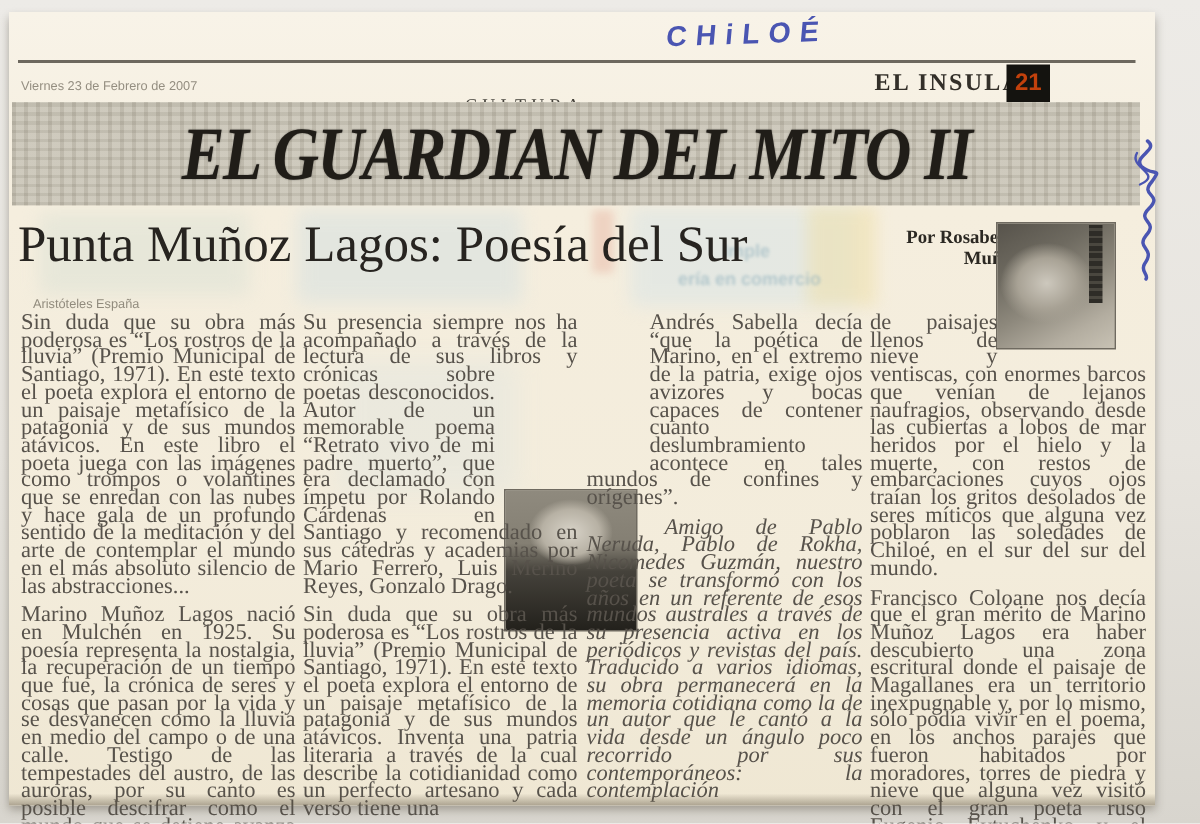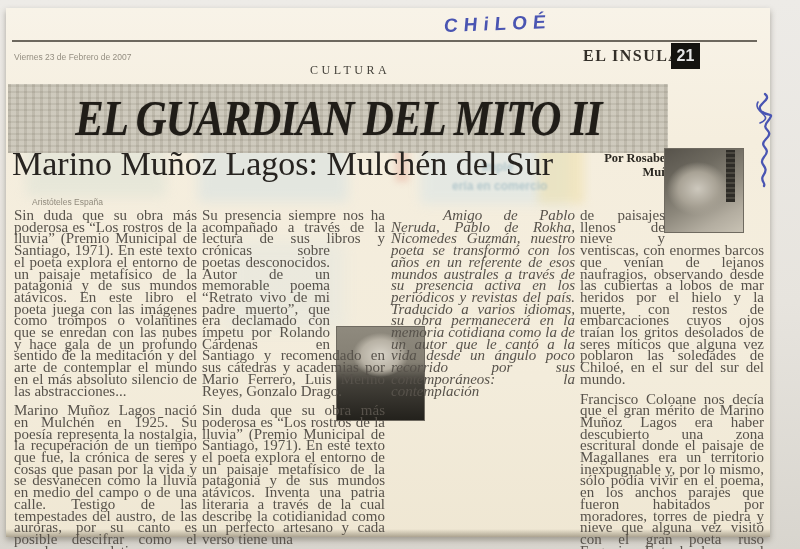--- a/index.html
+++ b/index.html
@@ -18,26 +18,26 @@
   .bottom-shadow{
     left:6px;top:529px;width:764px;height:8px;
     background:linear-gradient(180deg,rgba(90,80,62,0),rgba(90,80,62,.45));
   }
   
   .rule-top{left:12px;top:40px;width:745px;height:2px;background:#6d685e;}
   .date{left:14px;top:52px;font-family:"Liberation Sans",sans-serif;font-size:8.5px;color:#948e81;}
   .section{left:310px;top:63px;font-family:Liberation Serif, serif;font-size:12px;letter-spacing:3.5px;color:#45423b;}
   .paper-name{left:583px;top:47px;font-size:16px;letter-spacing:1.5px;color:#332f29;font-weight:700;}
   .page-badge{
-    left:671px;top:43px;width:29px;height:26px;background:#14130f;color:#e5e5e5;
+    left:671px;top:43px;width:29px;height:26px;background:#14130f;color:#c2410c;
     font:bold 16px "Liberation Sans",sans-serif;display:flex;align-items:center;justify-content:center;
   }
   
   .headline-band{
-    left:8px;top:84px;width:660px;height:69px;
+    left:8px;top:68px;width:752px;height:69px;
     background:
       repeating-linear-gradient(90deg, rgba(110,104,90,.14) 0 3px, rgba(255,255,255,.05) 3px 8px),
       repeating-linear-gradient(0deg, rgba(95,90,78,.10) 0 2px, rgba(255,255,255,.05) 2px 6px),
       #c9c4b6;
     display:flex;align-items:center;justify-content:center;
   }
   .headline{
     font-style:italic;font-weight:700;font-size:44px;color:#201d18;
     letter-spacing:-1px;transform:scaleX(.97) scaleY(1.14);white-space:nowrap;
     text-shadow:0 0 1px rgba(32,29,24,.6);
@@ -55,21 +55,21 @@
     font-size:12px;font-weight:700;
   }
   .gt1{left:482px;top:160px;}
   .gt2{left:452px;top:179px;}
   
   .title{left:12px;top:145px;font-size:34px;color:#272420;white-space:nowrap;}
   .byline{
     left:594px;top:151px;width:86px;text-align:right;
     font-weight:700;font-size:12.5px;line-height:14px;color:#2b2822;
   }
-  .credit{left:32px;top:197px;font-family:"Liberation Sans",sans-serif;font-size:8.5px;color:#918b7d;}
+  .credit{left:22px;top:197px;font-family:"Liberation Sans",sans-serif;font-size:8.5px;color:#918b7d;}
   
   .photo{border:1px solid #6f6a60;box-sizing:border-box;}
   .photo-rosabetty{
     left:664px;top:148px;width:80px;height:85px;
     background:
       radial-gradient(55% 45% at 42% 48%, #cdc8bd 0%, #a8a295 45%, rgba(0,0,0,0) 72%),
       linear-gradient(150deg,#57534b 0%,#6e6a60 30%,#8d887c 55%,#b3ada0 80%,#c8c2b4 100%);
   }
   .photo-credit-strip{
     left:726px;top:150px;width:9px;height:52px;
@@ -117,21 +117,21 @@
 <div class="abs rule-top"></div>
 <div class="abs date">Viernes 23 de Febrero de 2007</div>
 <div class="abs section">CULTURA</div>
 <div class="abs paper-name">EL INSULAR</div>
 <div class="abs page-badge">21</div>
 
 <div class="abs headline-band">
   <span class="headline">EL GUARDIAN DEL MITO II</span>
 </div>
 
-<div class="abs title">Marino Muñoz Lagos: Mulchén del Sur</div>
+<div class="abs title">Punta Muñoz Lagos: Poesía del Sur</div>
 <div class="abs byline">
   <span>Por Rosabetty</span><br>
   <span>Muñoz</span>
 </div>
 <div class="abs credit">Aristóteles España</div>
 
 <div class="abs photo photo-rosabetty"></div>
 <div class="abs photo-credit-strip"></div>
 <div class="abs photo photo-poet"></div>
 
@@ -143,20 +143,24 @@
 <div class="abs col" id="col2">
   <p>
     <span>Su presencia siempre nos ha acompañado a través de la lectura de sus libros y crónicas</span>
     <span class="sp-poet-right"></span>
     <span>sobre poetas desconocidos. Autor de un memorable poema “Retrato vivo de mi padre muerto”, que era declamado con ímpetu por Rolando Cárdenas en Santiago y recomendado en sus cátedras y academias por Mario Ferrero, Luis Merino Reyes, Gonzalo Drago.</span>
   </p>
   <p>Sin duda que su obra más poderosa es “Los rostros de la lluvia” (Premio Municipal de Santiago, 1971). En este texto el poeta explora el entorno de un paisaje metafísico de la patagonia y de sus mundos atávicos. Inventa una patria literaria a través de la cual describe la cotidianidad como un perfecto artesano y cada verso tiene una</p>
 </div>
 
 <div class="abs col" id="col3">
+  <p>
+    <span class="sp-poet-left"></span>
+    <span>Andrés Sabella decía “que la poética de Marino, en el extremo de la patria, exige ojos avizores y bocas capaces de contener cuanto deslumbramiento acontece en tales mundos de confines y orígenes”.</span>
+  </p>
   <p class="indent">Amigo de Pablo Neruda, Pablo de Rokha, Nicomedes Guzmán, nuestro poeta se transformó con los años en un referente de esos mundos australes a través de su presencia activa en los periódicos y revistas del país. Traducido a varios idiomas, su obra permanecerá en la memoria cotidiana como la de un autor que le cantó a la vida desde un ángulo poco recorrido por sus contemporáneos: la contemplación</p>
 </div>
 
 <div class="abs col" id="col4">
   <p>
     <span class="sp-byline-right"></span>
     <span>de paisajes llenos de nieve y ventiscas, con enormes barcos que venían de lejanos naufragios, observando desde las cubiertas a lobos de mar heridos por el hielo y la muerte, con restos de embarcaciones cuyos ojos traían los gritos desolados de seres míticos que alguna vez poblaron las soledades de Chiloé, en el sur del sur del mundo.</span>
   </p>
   <p>Francisco Coloane nos decía que el gran mérito de Marino Muñoz Lagos era haber descubierto una zona escritural donde el paisaje de Magallanes era un territorio inexpugnable y, por lo mismo, sólo podía vivir en el poema, en los anchos parajes que fueron habitados por moradores, torres de piedra y nieve que alguna vez visitó con el gran poeta ruso Eugenio Evtuchenko y el mismo autor de “El Último Grumete de la Baquedano” en Última Esperanza.</p>
   <p>Desde el año 2001 es miembro correspondiente de la Academia Chilena de la Lengua en Punta Arenas.</p>

